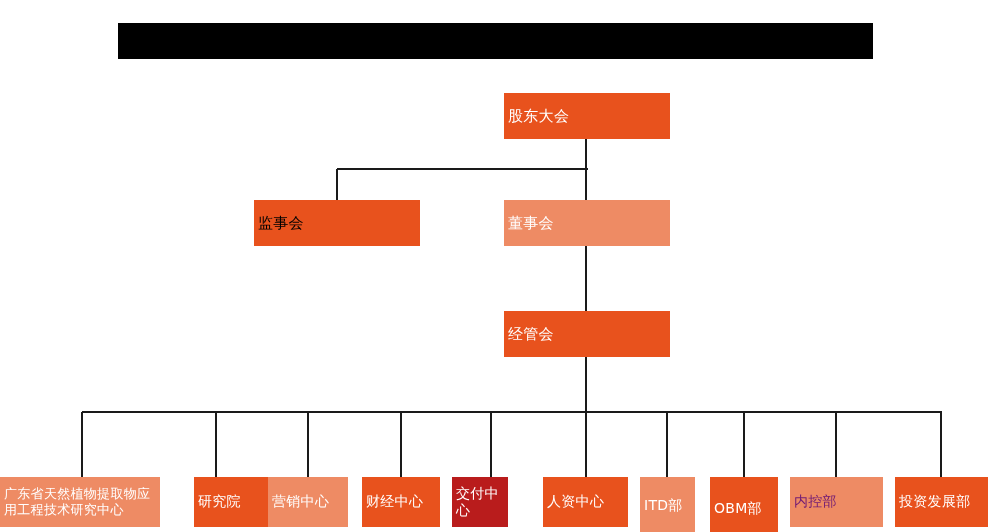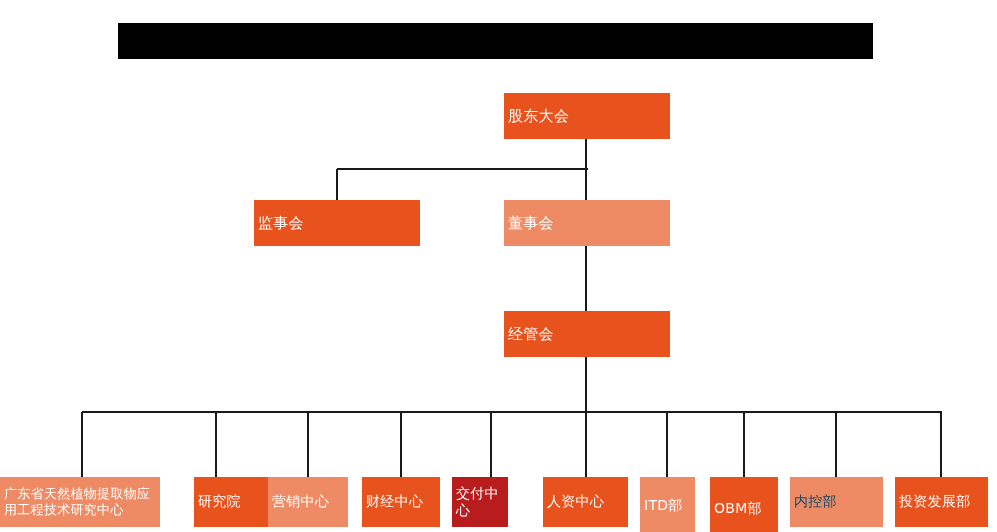--- a/index.html
+++ b/index.html
@@ -72,21 +72,21 @@
       <div class="connector v" style="background: rgb(26, 26, 26); left: 585px; top: 412px; height: 65px;"></div>
       <div class="connector v" style="background: rgb(26, 26, 26); left: 666px; top: 412px; height: 65px;"></div>
       <div class="connector v" style="background: rgb(26, 26, 26); left: 743px; top: 412px; height: 65px;"></div>
       <div class="connector v" style="background: rgb(26, 26, 26); left: 835px; top: 412px; height: 65px;"></div>
       <div class="connector v" style="background: rgb(26, 26, 26); left: 940px; top: 412px; height: 65px;"></div>
     </div>
   <div id="node-layer">
       <div class="node dark" style="left: 504px; top: 93px; width: 166px; height: 46px; background: rgb(232, 82, 29); color: rgb(255, 255, 255);">
         <span class="node-label" style="font-size: 15px;">股东大会</span>
       </div>
-      <div class="node dark" style="left: 254px; top: 200px; width: 166px; height: 46px; background: rgb(232, 82, 29); color: #ffffff;">
+      <div class="node dark" style="left: 254px; top: 200px; width: 166px; height: 46px; background: rgb(232, 82, 29); color: #000000;">
         <span class="node-label" style="font-size: 15px;">监事会</span>
       </div>
       <div class="node light" style="left: 504px; top: 200px; width: 166px; height: 46px; background: rgb(238, 139, 100); color: rgb(255, 255, 255);">
         <span class="node-label" style="font-size: 15px;">董事会</span>
       </div>
       <div class="node dark" style="left: 504px; top: 311px; width: 166px; height: 46px; background: rgb(232, 82, 29); color: rgb(255, 255, 255);">
         <span class="node-label" style="font-size: 15px;">经管会</span>
       </div>
       <div class="node light" style="left: 0px; top: 477px; width: 160px; height: 50px; background: rgb(238, 139, 100); color: rgb(255, 255, 255);">
         <span class="node-label" style="font-size: 13px;">广东省天然植物提取物应用工程技术研究中心</span>
@@ -105,21 +105,21 @@
       </div>
       <div class="node dark" style="left: 543px; top: 477px; width: 85px; height: 50px; background: rgb(232, 82, 29); color: rgb(255, 255, 255);">
         <span class="node-label" style="font-size: 14px;">人资中心</span>
       </div>
       <div class="node light" style="left: 640px; top: 477px; width: 55px; height: 58px; background: rgb(238, 139, 100); color: rgb(255, 255, 255);">
         <span class="node-label" style="font-size: 14px;">ITD部</span>
       </div>
       <div class="node dark" style="left: 710px; top: 477px; width: 68px; height: 64px; background: rgb(232, 82, 29); color: rgb(255, 255, 255);">
         <span class="node-label" style="font-size: 14px;">OBM部</span>
       </div>
-      <div class="node light" style="left: 790px; top: 477px; width: 93px; height: 50px; background: rgb(238, 139, 100); color: #0c4a6e;">
+      <div class="node light" style="left: 790px; top: 477px; width: 93px; height: 50px; background: rgb(238, 139, 100); color: #701a75;">
         <span class="node-label" style="font-size: 14px;">内控部</span>
       </div>
       <div class="node dark" style="left: 895px; top: 477px; width: 93px; height: 50px; background: rgb(232, 82, 29); color: #ffffff;">
         <span class="node-label" style="font-size: 14px;">投资发展部</span>
       </div>
     </div>
 
 </div>
 
 </body></html>

